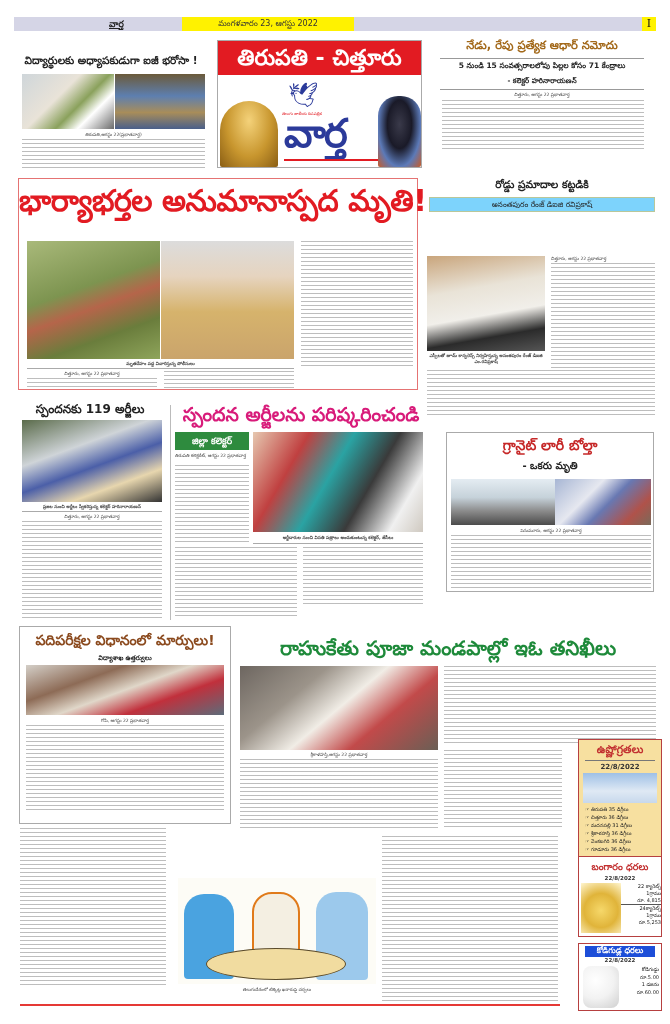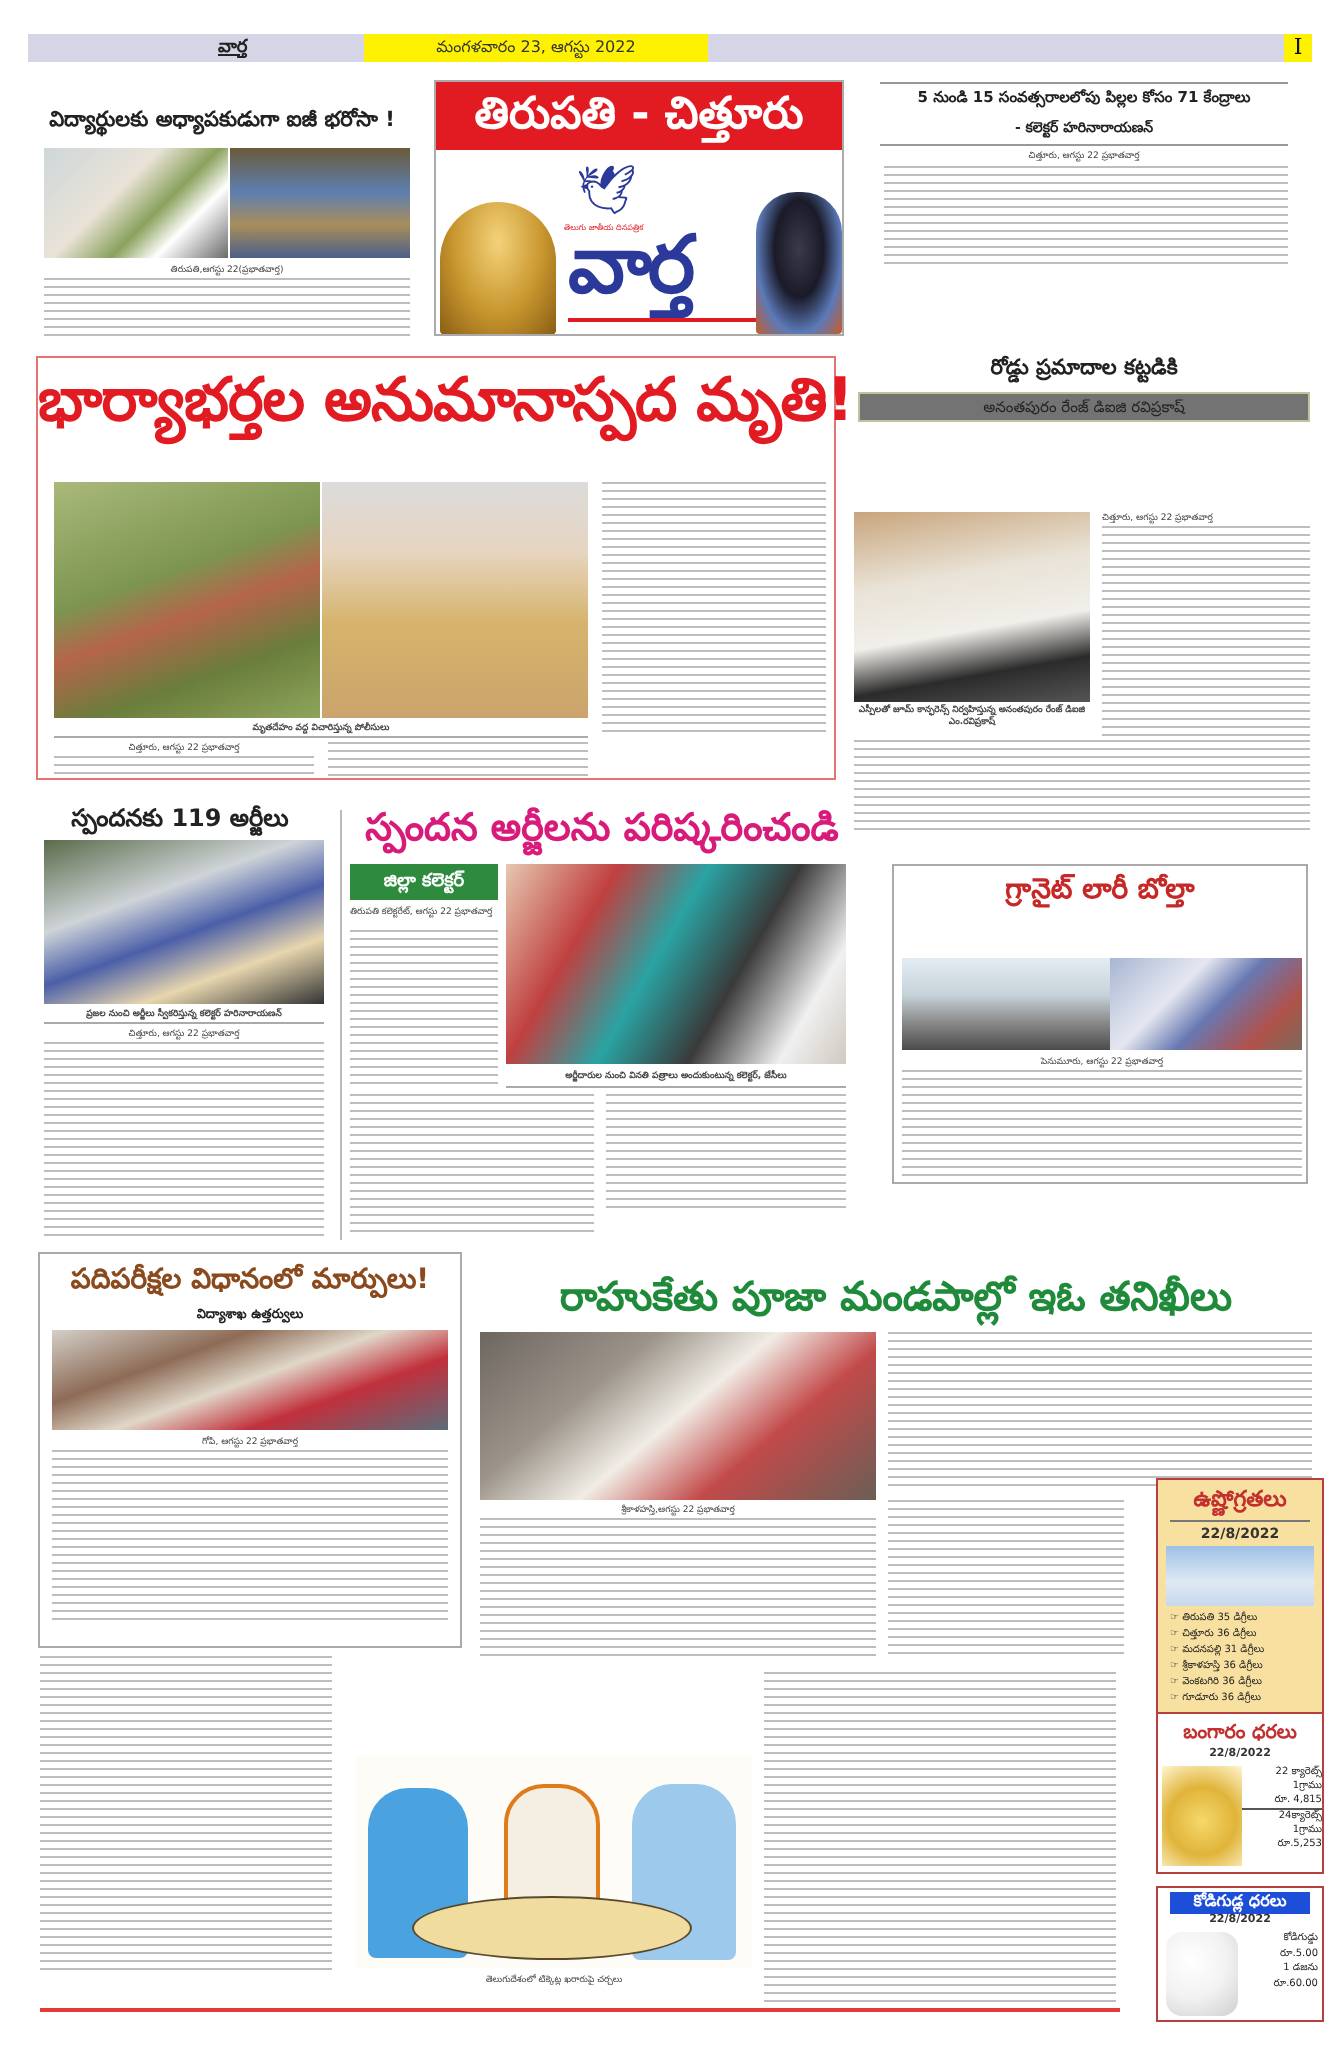--- a/index.html
+++ b/index.html
@@ -37,20 +37,21 @@
   <div style="background:#e21b22;height:34px;color:#fff;font-size:22px;font-weight:bold;text-align:center;line-height:34px;white-space:nowrap;overflow:hidden;">తిరుపతి - చిత్తూరు</div>
   <div class="abs" style="left:2px;top:60px;width:58px;height:66px;background:radial-gradient(ellipse at 50% 30%,#f4d27a 0%,#c8962e 55%,#8a5e14 100%);border-radius:30px 30px 2px 2px;"></div>
   <div class="abs" style="left:70px;top:40px;font-size:24px;color:#2b3a9a;">🕊</div>
   <div class="abs" style="left:64px;top:70px;font-size:4px;color:#e21b22;white-space:nowrap;">తెలుగు జాతీయ దినపత్రిక</div>
   <div class="abs" style="left:66px;top:68px;width:110px;font-size:40px;font-weight:bold;color:#2b3a9a;letter-spacing:-2px;line-height:48px;">వార్త</div>
   <div class="abs" style="left:66px;top:118px;width:100px;height:2px;background:#e21b22;"></div>
   <div class="abs" style="left:160px;top:55px;width:43px;height:71px;background:radial-gradient(ellipse at 50% 40%,#3a3a4a 0%,#1a1a28 40%,#5c7ab8 70%,#c65b2a 100%);border-radius:20px 20px 2px 2px;"></div>
 </div>
 
 <div class="abs" style="left:428px;top:38px;width:228px;height:135px;">
+  <div class="hl" style="font-size:11.5px;color:#a3691a;">నేడు, రేపు ప్రత్యేక ఆధార్ నమోదు</div>
   <div style="height:1px;background:#999;margin:3px 12px 2px;"></div>
   <div class="hl" style="font-size:7.5px;color:#222;">5 నుండి 15 సంవత్సరాలలోపు పిల్లల కోసం 71 కేంద్రాలు</div>
   <div class="hl" style="font-size:7px;color:#222;margin-top:5px;">- కలెక్టర్ హరినారాయణన్</div>
   <div style="height:1px;background:#999;margin:3px 12px 2px;"></div>
   <div class="caption">చిత్తూరు, ఆగస్టు 22 ప్రభాతవార్త</div>
   <div class="lines" style="margin:2px 12px 0 14px;height:52px;"></div>
 </div>
 
 <div class="abs" style="left:18px;top:178px;width:400px;height:212px;border:1px solid #e57373;">
   <div class="hl" style="font-size:30px;color:#e21b22;line-height:44px;letter-spacing:-0.5px;">భార్యాభర్తల అనుమానాస్పద మృతి!</div>
@@ -59,21 +60,21 @@
   <div class="abs caption" style="left:8px;top:182px;width:267px;font-weight:bold;">మృతదేహం వద్ద విచారిస్తున్న పోలీసులు</div>
   <div class="abs" style="left:8px;top:189px;width:267px;height:1px;background:#aaa;"></div>
   <div class="abs caption" style="left:8px;top:192px;width:130px;">చిత్తూరు, ఆగస్టు 22 ప్రభాతవార్త</div>
   <div class="abs lines" style="left:8px;top:199px;width:130px;height:10px;"></div>
   <div class="abs lines" style="left:145px;top:192px;width:130px;height:17px;"></div>
   <div class="abs lines" style="left:282px;top:62px;width:112px;height:128px;"></div>
 </div>
 
 <div class="abs" style="left:425px;top:178px;width:234px;height:240px;">
   <div class="hl" style="font-size:10.5px;color:#222;">రోడ్డు ప్రమాదాల కట్టడికి</div>
-  <div style="margin:4px 4px 0 4px;height:15px;background:#737373;border:1px solid #b9c79a;font-size:7.5px;text-align:center;line-height:14px;color:#222;">అనంతపురం రేంజ్ డిఐజి రవిప్రకాష్</div>
+  <div style="margin:4px 4px 0 4px;height:15px;background:#7dd3fc;border:1px solid #b9c79a;font-size:7.5px;text-align:center;line-height:14px;color:#222;">అనంతపురం రేంజ్ డిఐజి రవిప్రకాష్</div>
   <div class="abs photo" style="left:2px;top:78px;width:118px;height:95px;background:linear-gradient(170deg,#c9a57c 0%,#e9e3d7 35%,#f1efea 60%,#2b2b2b 80%,#555 100%);"></div>
   <div class="abs caption" style="left:2px;top:175px;width:118px;font-weight:bold;line-height:6px;">ఎస్పీలతో జూమ్ కాన్ఫరెన్స్ నిర్వహిస్తున్న అనంతపురం రేంజ్ డిఐజి ఎం.రవిప్రకాష్</div>
   <div class="abs caption" style="left:126px;top:78px;width:104px;text-align:left;">చిత్తూరు, ఆగస్టు 22 ప్రభాతవార్త</div>
   <div class="abs lines" style="left:126px;top:85px;width:104px;height:105px;"></div>
   <div class="abs lines" style="left:2px;top:192px;width:228px;height:46px;"></div>
 </div>
 
 <div class="abs" style="left:14px;top:402px;width:152px;height:220px;">
   <div class="hl" style="font-size:12px;color:#222;">స్పందనకు 119 అర్జీలు</div>
   <div class="abs photo" style="left:8px;top:18px;width:140px;height:82px;background:linear-gradient(160deg,#5a6b4a 0%,#cfd4d8 35%,#4b5fa8 55%,#e7d6ae 75%,#333 100%);"></div>
@@ -91,20 +92,21 @@
   <div class="abs lines" style="left:2px;top:63px;width:74px;height:80px;"></div>
   <div class="abs photo" style="left:80px;top:30px;width:170px;height:100px;background:linear-gradient(120deg,#e6c8b0 0%,#c04040 25%,#2aa3a3 45%,#3a3a3a 65%,#f0f0f0 85%,#cfc9c0 100%);"></div>
   <div class="abs caption" style="left:80px;top:133px;width:170px;font-weight:bold;">అర్జీదారుల నుంచి వినతి పత్రాలు అందుకుంటున్న కలెక్టర్, జేసీలు</div>
   <div class="abs" style="left:80px;top:141px;width:170px;height:1px;background:#aaa;"></div>
   <div class="abs lines" style="left:2px;top:145px;width:122px;height:72px;"></div>
   <div class="abs lines" style="left:130px;top:145px;width:120px;height:60px;"></div>
 </div>
 
 <div class="abs" style="left:446px;top:432px;width:208px;height:160px;border:1px solid #aaa;">
   <div class="hl" style="font-size:14px;color:#c62828;margin-top:4px;">గ్రానైట్ లారీ బోల్తా</div>
+  <div class="hl" style="font-size:10px;color:#222;margin-top:3px;">- ఒకరు మృతి</div>
   <div class="abs photo" style="left:4px;top:46px;width:104px;height:46px;background:linear-gradient(180deg,#e4ecf2 0%,#c6d2da 40%,#8a8a8a 70%,#4b4b4b 100%);"></div>
   <div class="abs photo" style="left:108px;top:46px;width:96px;height:46px;background:linear-gradient(135deg,#a7b6d4 0%,#e6e8f0 35%,#6878b2 55%,#b0524a 80%,#7a6a5a 100%);"></div>
   <div class="abs caption" style="left:4px;top:95px;width:200px;">పెనుమూరు, ఆగస్టు 22 ప్రభాతవార్త</div>
   <div class="abs lines" style="left:4px;top:102px;width:200px;height:54px;"></div>
 </div>
 
 <div class="abs" style="left:19px;top:626px;width:212px;height:198px;border:1px solid #aaa;">
   <div class="hl" style="font-size:14px;color:#8b4a1e;margin-top:5px;">పదిపరీక్షల విధానంలో మార్పులు!</div>
   <div class="hl" style="font-size:6.5px;color:#222;margin-top:2px;">విద్యాశాఖ ఉత్తర్వులు</div>
   <div class="abs photo" style="left:6px;top:38px;width:198px;height:50px;background:linear-gradient(160deg,#d4cfc8 0%,#8d6b56 30%,#e0d7c9 50%,#c1303c 70%,#5d6c7a 100%);"></div>

